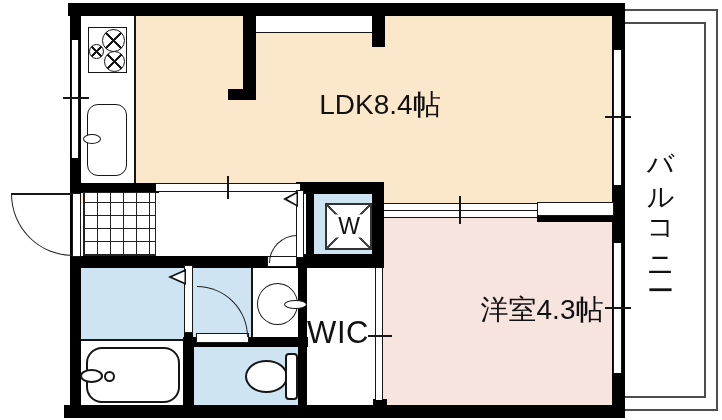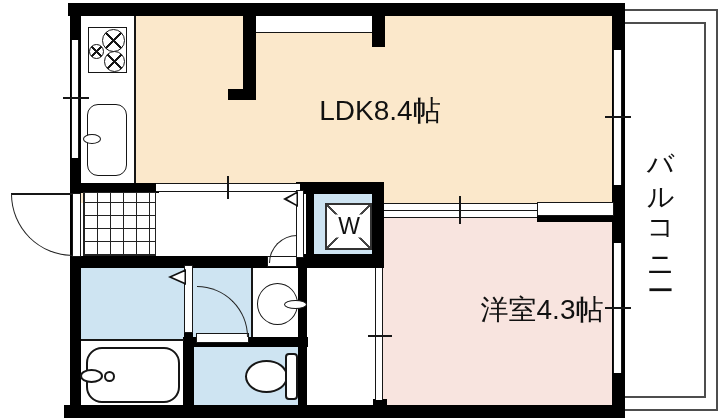--- a/index.html
+++ b/index.html
@@ -160,18 +160,19 @@
   <div class="oval" style="left:103.5px;top:370.5px;width:11px;height:11px;border-width:2px;"></div>
 
   <div class="oval" style="left:245px;top:360px;width:43px;height:33px;border-width:2px;"></div>
   <div class="rrect" style="left:285px;top:353px;width:13px;height:47px;border-radius:4px;border-width:2px;"></div>
 
   <div class="oval" style="left:257px;top:283px;width:41px;height:42px;border-width:1.8px;"></div>
   <div class="oval" style="left:284px;top:300px;width:23px;height:9px;"></div>
 
   <div class="wbox" style="left:325px;top:203px;width:47px;height:47px;"></div>
 
-  <div class="lbl lbl-ldk" style="left:380px;top:111px;">LDK8.4帖</div>
+  <div class="lbl lbl-ldk" style="left:380px;top:105px;">LDK8.4帖</div>
   <div class="lbl lbl-west" style="left:502px;top:310px;">洋室4.3帖</div>
+  <div class="lbl lbl-wic" style="left:338px;top:332px;">WIC</div>
   <div class="lbl lbl-w" style="left:349px;top:226px;">W</div>
   <div class="lbl lbl-balcony" style="left:660px;top:207px;">バルコニー</div>
 
 </div>
 
 </body></html>

